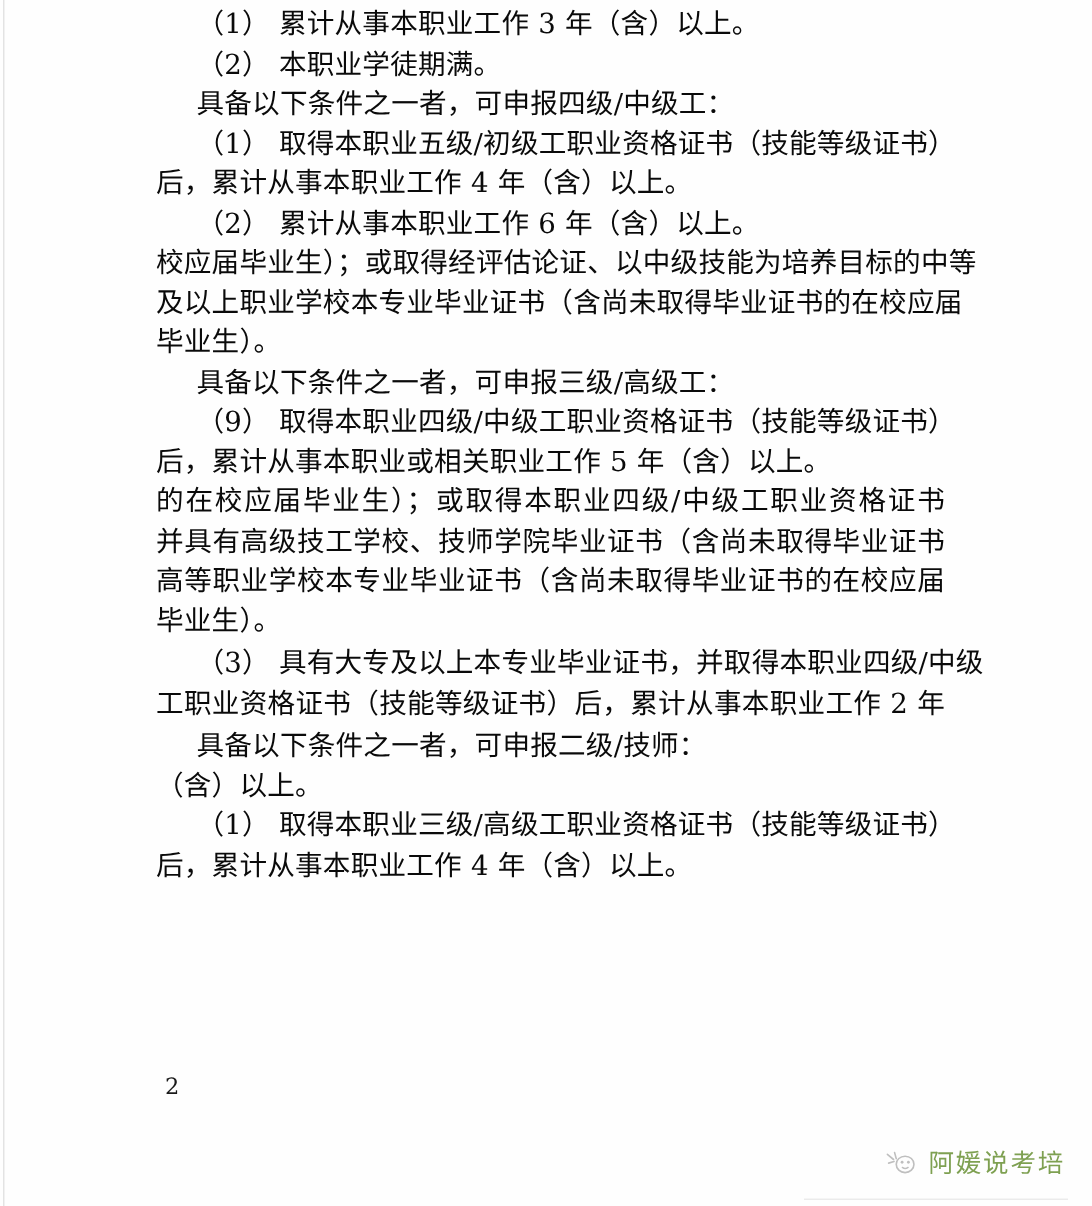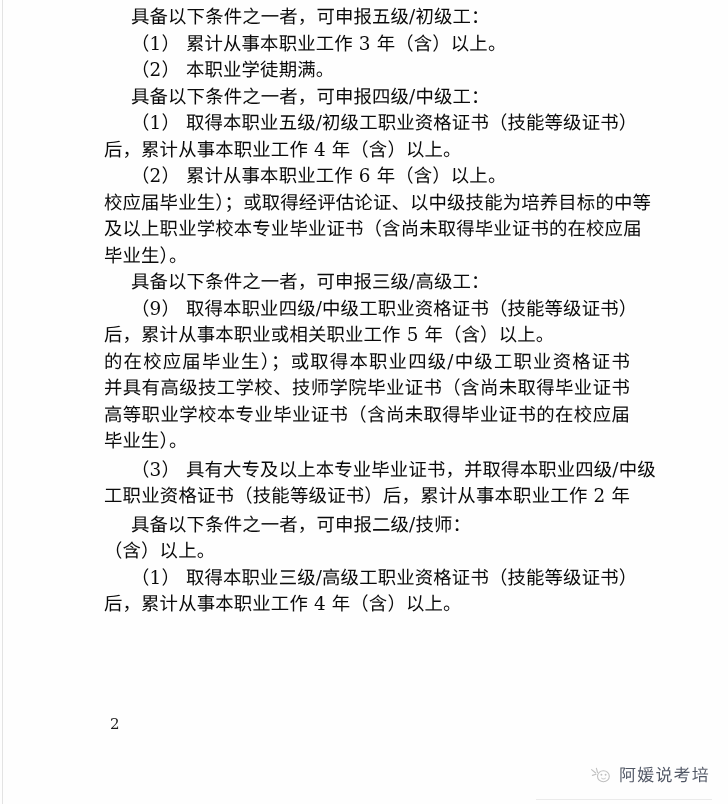--- a/index.html
+++ b/index.html
@@ -87,21 +87,21 @@
   }
   .watermark-icon {
     width: 22px;
     height: 18px;
     display: block;
   }
   .watermark-text {
     font-size: 17px;
     line-height: 20px;
     letter-spacing: 1.2px;
-    color: #0f172a;
+    color: #4d7c0f;
     font-family: Liberation Sans, sans-serif;
     white-space: pre;
   }
 
   .watermark-rule {
     position: absolute;
     right: 16px;
     top: 799px;
     width: 176px;
     height: 1px;
@@ -109,21 +109,20 @@
   }
 </style>
 </head>
 <body>
 
 <div class="page">
 
   <div class="page-edge-left"></div>
 
   <div class="text-body">
-      <div class="line indent">具备以下条件之一者，可申报五级/初级工：</div>
       <div class="line indent">（1） 累计从事本职业工作 3 年（含）以上。</div>
       <div class="line indent">（2） 本职业学徒期满。</div>
       <div class="line indent">具备以下条件之一者，可申报四级/中级工：</div>
       <div class="line indent just">（1） 取得本职业五级/初级工职业资格证书（技能等级证书）</div>
       <div class="line">后，累计从事本职业工作 4 年（含）以上。</div>
       <div class="line indent">（2） 累计从事本职业工作 6 年（含）以上。</div>
       <div class="line just">校应届毕业生）；或取得经评估论证、以中级技能为培养目标的中等</div>
       <div class="line just">及以上职业学校本专业毕业证书（含尚未取得毕业证书的在校应届</div>
       <div class="line">毕业生）。</div>
       <div class="line indent">具备以下条件之一者，可申报三级/高级工：</div>

